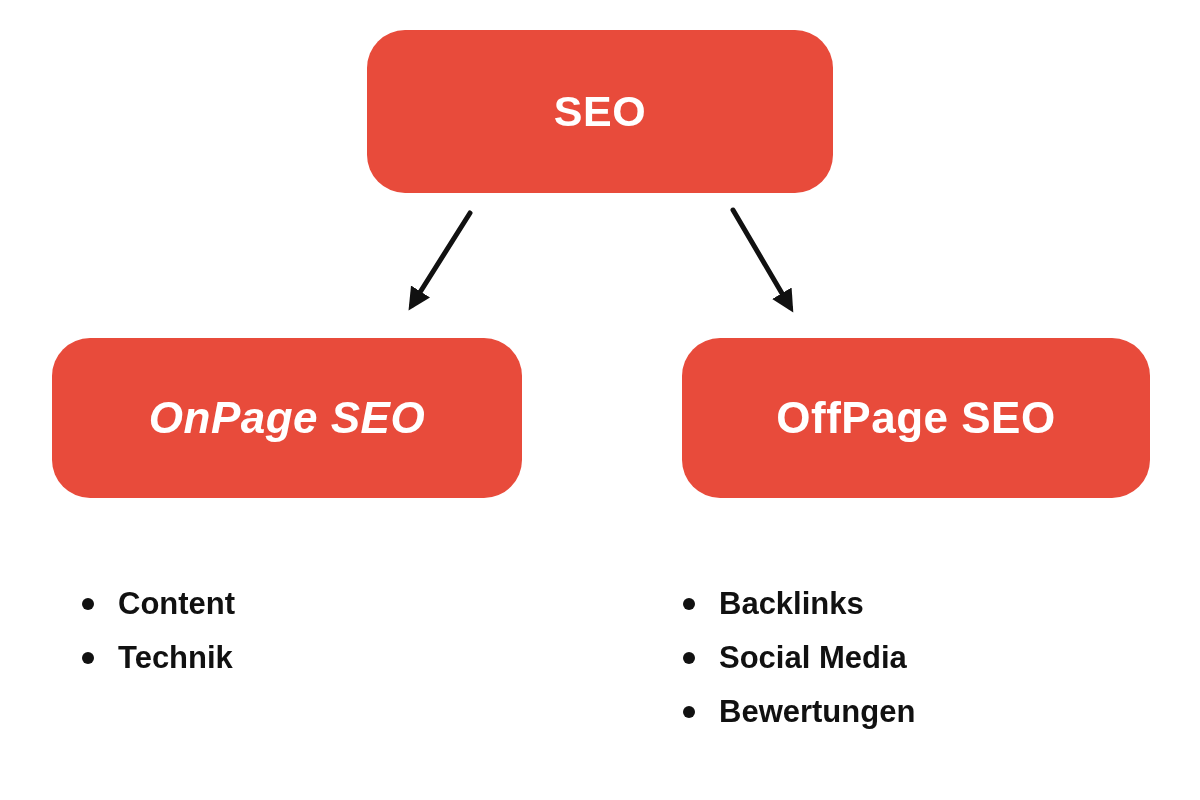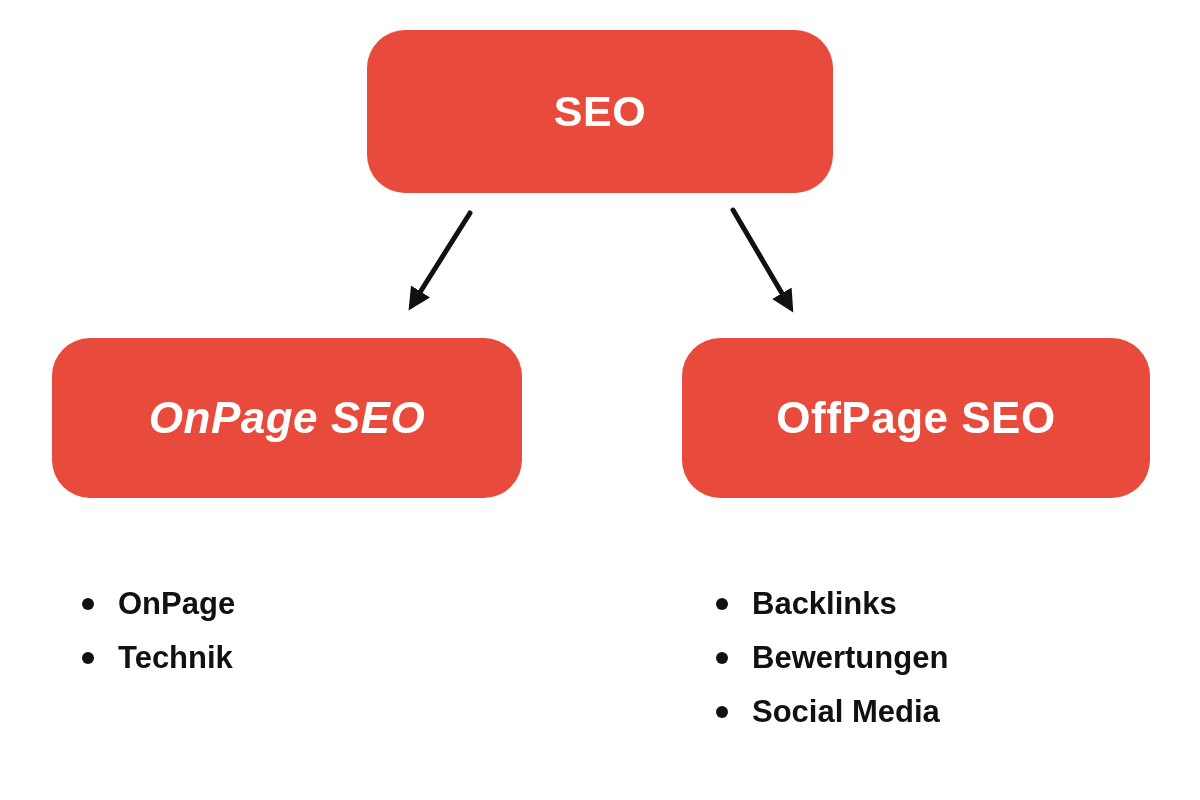--- a/index.html
+++ b/index.html
@@ -64,21 +64,21 @@
     fill: var(--arrow);
   }
   .bullet-list {
     position: absolute;
     list-style: none;
     color: var(--list-text);
     font-size: 31px;
     font-weight: 700;
   }
   .bullet-list-onpage { left: 82px; top: 584px; }
-  .bullet-list-offpage { left: 716px; top: 584px; }
+  .bullet-list-offpage { left: 683px; top: 584px; }
   .bullet-list li {
     position: relative;
     padding-left: 36px;
     height: 54px;
     line-height: 40px;
   }
   .bullet-list li::before {
     content: "";
     position: absolute;
     left: 0; top: 14px;
@@ -108,23 +108,23 @@
 
   <div class="node node-onpage">
     <span>OnPage SEO</span>
   </div>
 
   <div class="node node-offpage">
     <span>OffPage SEO</span>
   </div>
 
   <ul class="bullet-list bullet-list-onpage">
-    <li>OnPage</li>
+    <li>Content</li>
     <li>Technik</li>
   </ul>
 
   <ul class="bullet-list bullet-list-offpage">
     <li>Backlinks</li>
+    <li>Social Media</li>
     <li>Bewertungen</li>
-    <li>Social Media</li>
   </ul>
 
 </div>
 
 </body></html>

